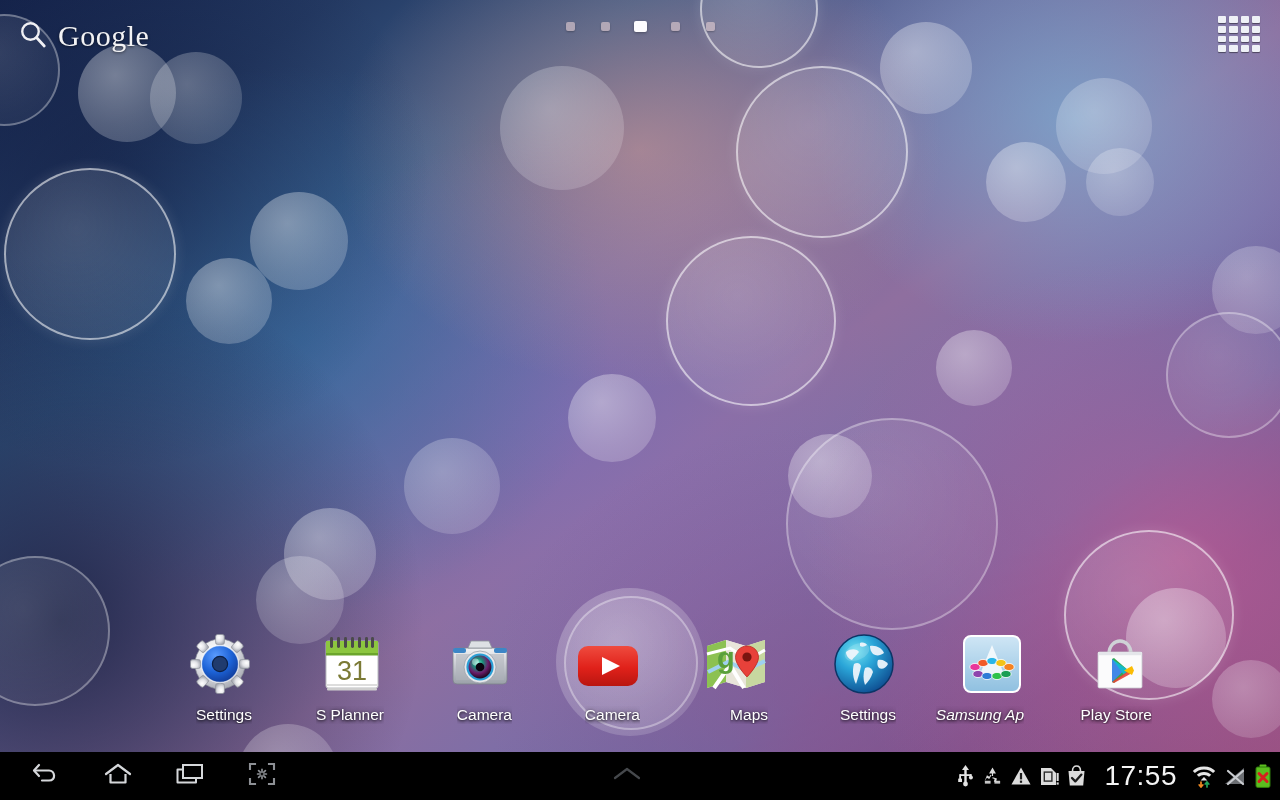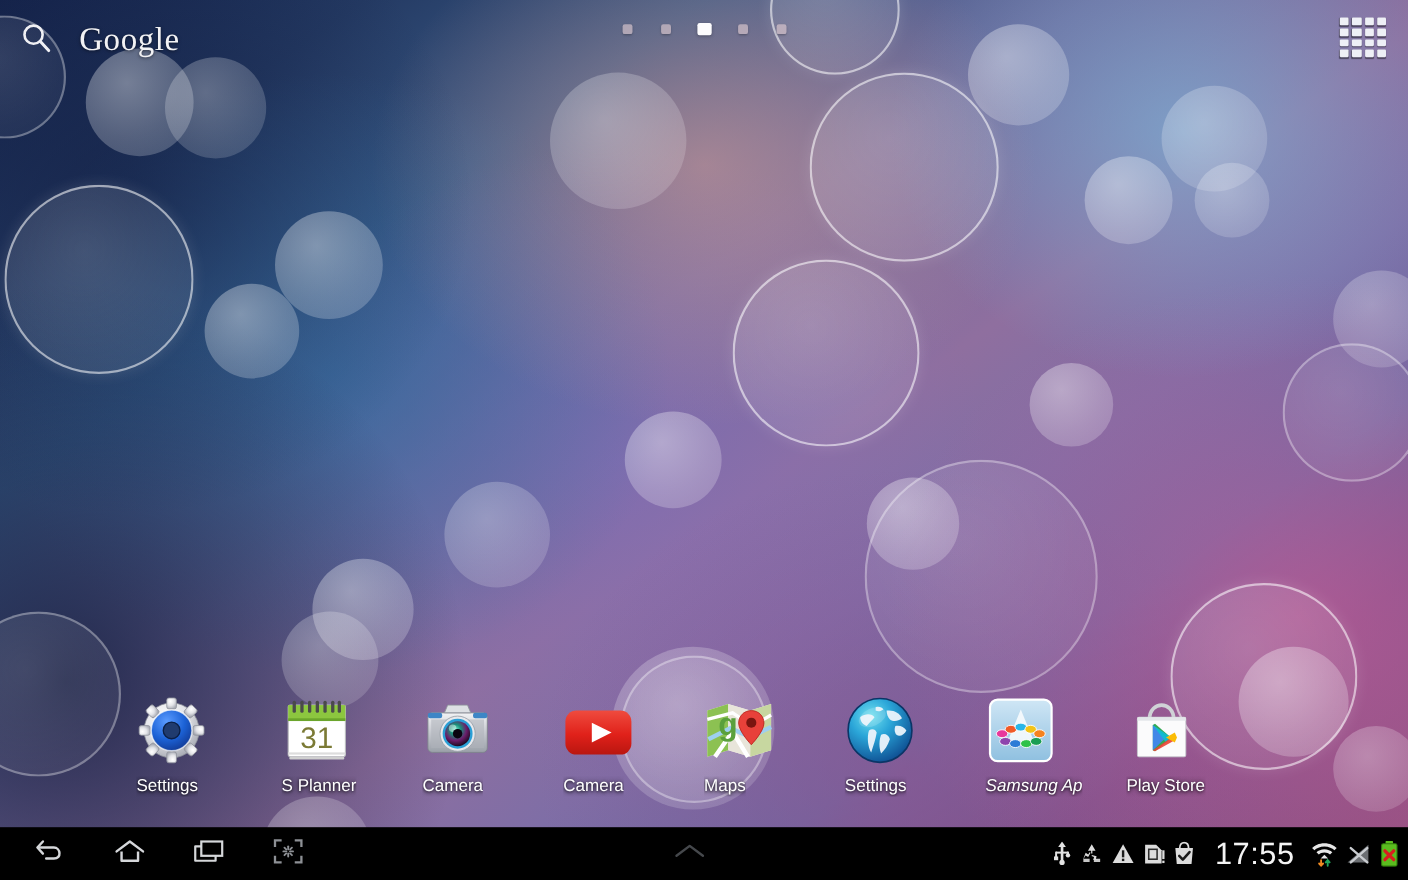--- a/index.html
+++ b/index.html
@@ -39,21 +39,21 @@
     box-shadow: inset 0 0 0 2px rgba(255,255,255,0.55), 0 0 14px rgba(255,255,255,0.13);
   }
   .bub.ring-faint {
     background:radial-gradient(circle at 42% 35%, rgba(255,255,255,0.12) 0%, rgba(255,255,255,0.06) 62%, rgba(255,255,255,0.03) 100%);
     box-shadow: inset 0 0 0 2px rgba(255,255,255,0.33);
   }
 
   
   #google-widget {
     position:absolute; left:10px; top:12px; height:48px;
-    display:flex; align-items:center; gap:24px; padding:0 8px; cursor:pointer;
+    display:flex; align-items:center; gap:10px; padding:0 8px; cursor:pointer;
   }
   #google-widget .gtext {
     font-family:"Liberation Serif", serif; font-size:30px; color:#f2f2f4;
     text-shadow:0 1px 3px rgba(0,0,0,0.55); letter-spacing:0.5px;
   }
 
   #page-dots {
     position:absolute; left:0; top:21px; width:1280px;
     display:flex; justify-content:center; align-items:center; gap:0;
   }
@@ -68,21 +68,21 @@
     gap:3px; cursor:pointer; padding:2px; }
   #apps-grid-btn i { display:block; background:#eef0f6; border-radius:1px;
     box-shadow:0 1px 1px rgba(0,0,0,0.45); }
 
   
   #app-row {
     position:absolute; left:0; top:632px; width:1280px; height:100px;
     display:flex; align-items:flex-start;
   }
   .app { width:128px; margin-left:0; display:flex; flex-direction:column;
-         align-items:flex-start; cursor:pointer; }
+         align-items:flex-end; cursor:pointer; }
   .app .ic { width:64px; height:64px; position:relative; }
   .app .lbl {
     margin-top:10px; font-size:15.5px; color:#ffffff; white-space:nowrap;
     text-shadow:0 1px 3px rgba(0,0,0,0.85), 0 0 6px rgba(0,0,0,0.5);
     overflow:hidden; max-width:126px;
   }
   
   #app-settings { position:absolute; left:124px; top:0; }
   #app-splanner { position:absolute; left:256px; top:0; }
   #app-camera   { position:absolute; left:384px; top:0; }

